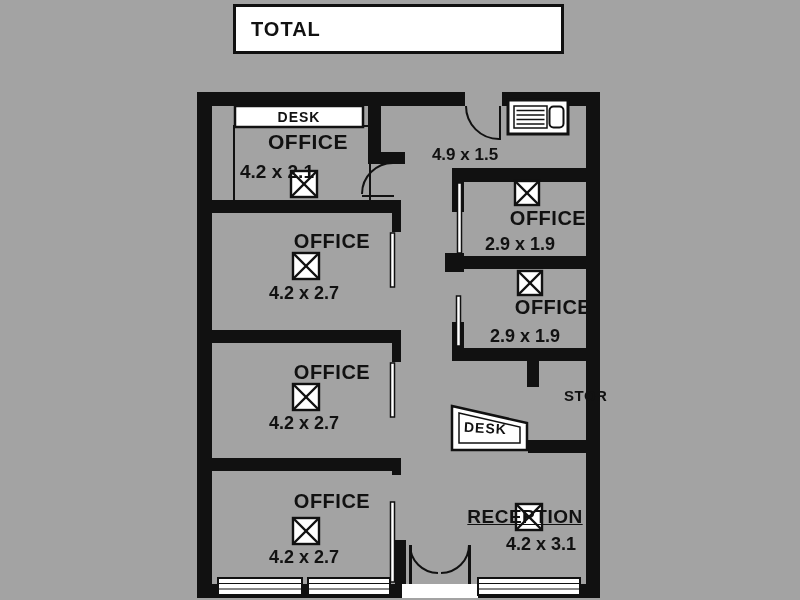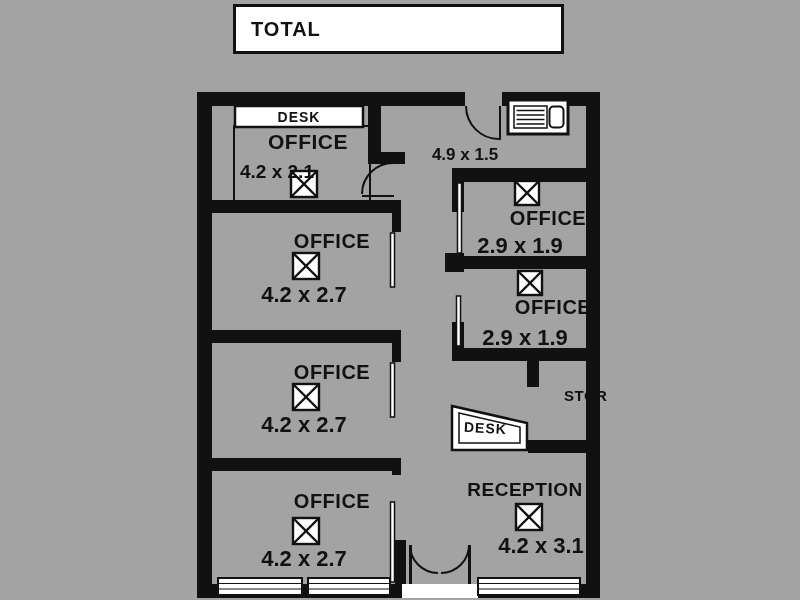--- a/index.html
+++ b/index.html
@@ -4,21 +4,21 @@
 <style>
   html,body{margin:0;padding:0;background:#fff;}
   #stage{
     position:relative;width:800px;height:600px;background:#a3a3a3;overflow:hidden;
     font-family:"Liberation Sans", sans-serif;color:#111;
   }
   #plan-svg{position:absolute;left:0;top:0;}
   .lbl{position:absolute;font-weight:700;color:#111;white-space:nowrap;line-height:1;}
   .c{transform:translateX(-50%);}
   .room-name{font-size:20px;letter-spacing:.5px;margin-left:28px;}
-  .room-dims{font-size:22px;}
+  .room-dims{font-size:18px;}
   .desk-lbl{font-size:14px;letter-spacing:1px;}
   #title-box{
     position:absolute;left:233px;top:4px;width:331px;height:50px;
     border:3px solid #111;background:#fff;display:flex;align-items:center;
     justify-content:space-between;box-sizing:border-box;padding:0 28px 0 15px;
   }
   #title-box .t-label{font-weight:700;font-size:20px;letter-spacing:1px;}
   #title-box .t-value{font-weight:700;font-size:20px;position:relative;}
   #title-box .t-value sup{font-size:13px;position:relative;top:-9px;left:1px;}
 </style>
@@ -177,16 +177,16 @@
   <div class="lbl room-name c" style="left:520px;top:208px;">OFFICE</div>
   <div class="lbl room-dims c" style="left:520px;top:235px;">2.9 x 1.9</div>
 
   <div class="lbl room-name c" style="left:525px;top:297px;">OFFICE</div>
   <div class="lbl room-dims c" style="left:525px;top:327px;">2.9 x 1.9</div>
 
   <div class="lbl room-name" style="left:536px;top:388px;font-size:15px;">STOR</div>
 
   <div class="lbl desk-lbl" style="left:464px;top:421px;transform:rotate(3deg);">DESK</div>
 
-  <div class="lbl room-name c" style="left:497px;top:480px;font-size:19px;">RECEPTION</div>
+  <div class="lbl room-name c" style="left:497px;top:507px;font-size:19px;text-decoration:underline;">RECEPTION</div>
   <div class="lbl room-dims c" style="left:497px;top:535px;margin-left:44px;">4.2 x 3.1</div>
 
 </div>
 
 </body></html>

